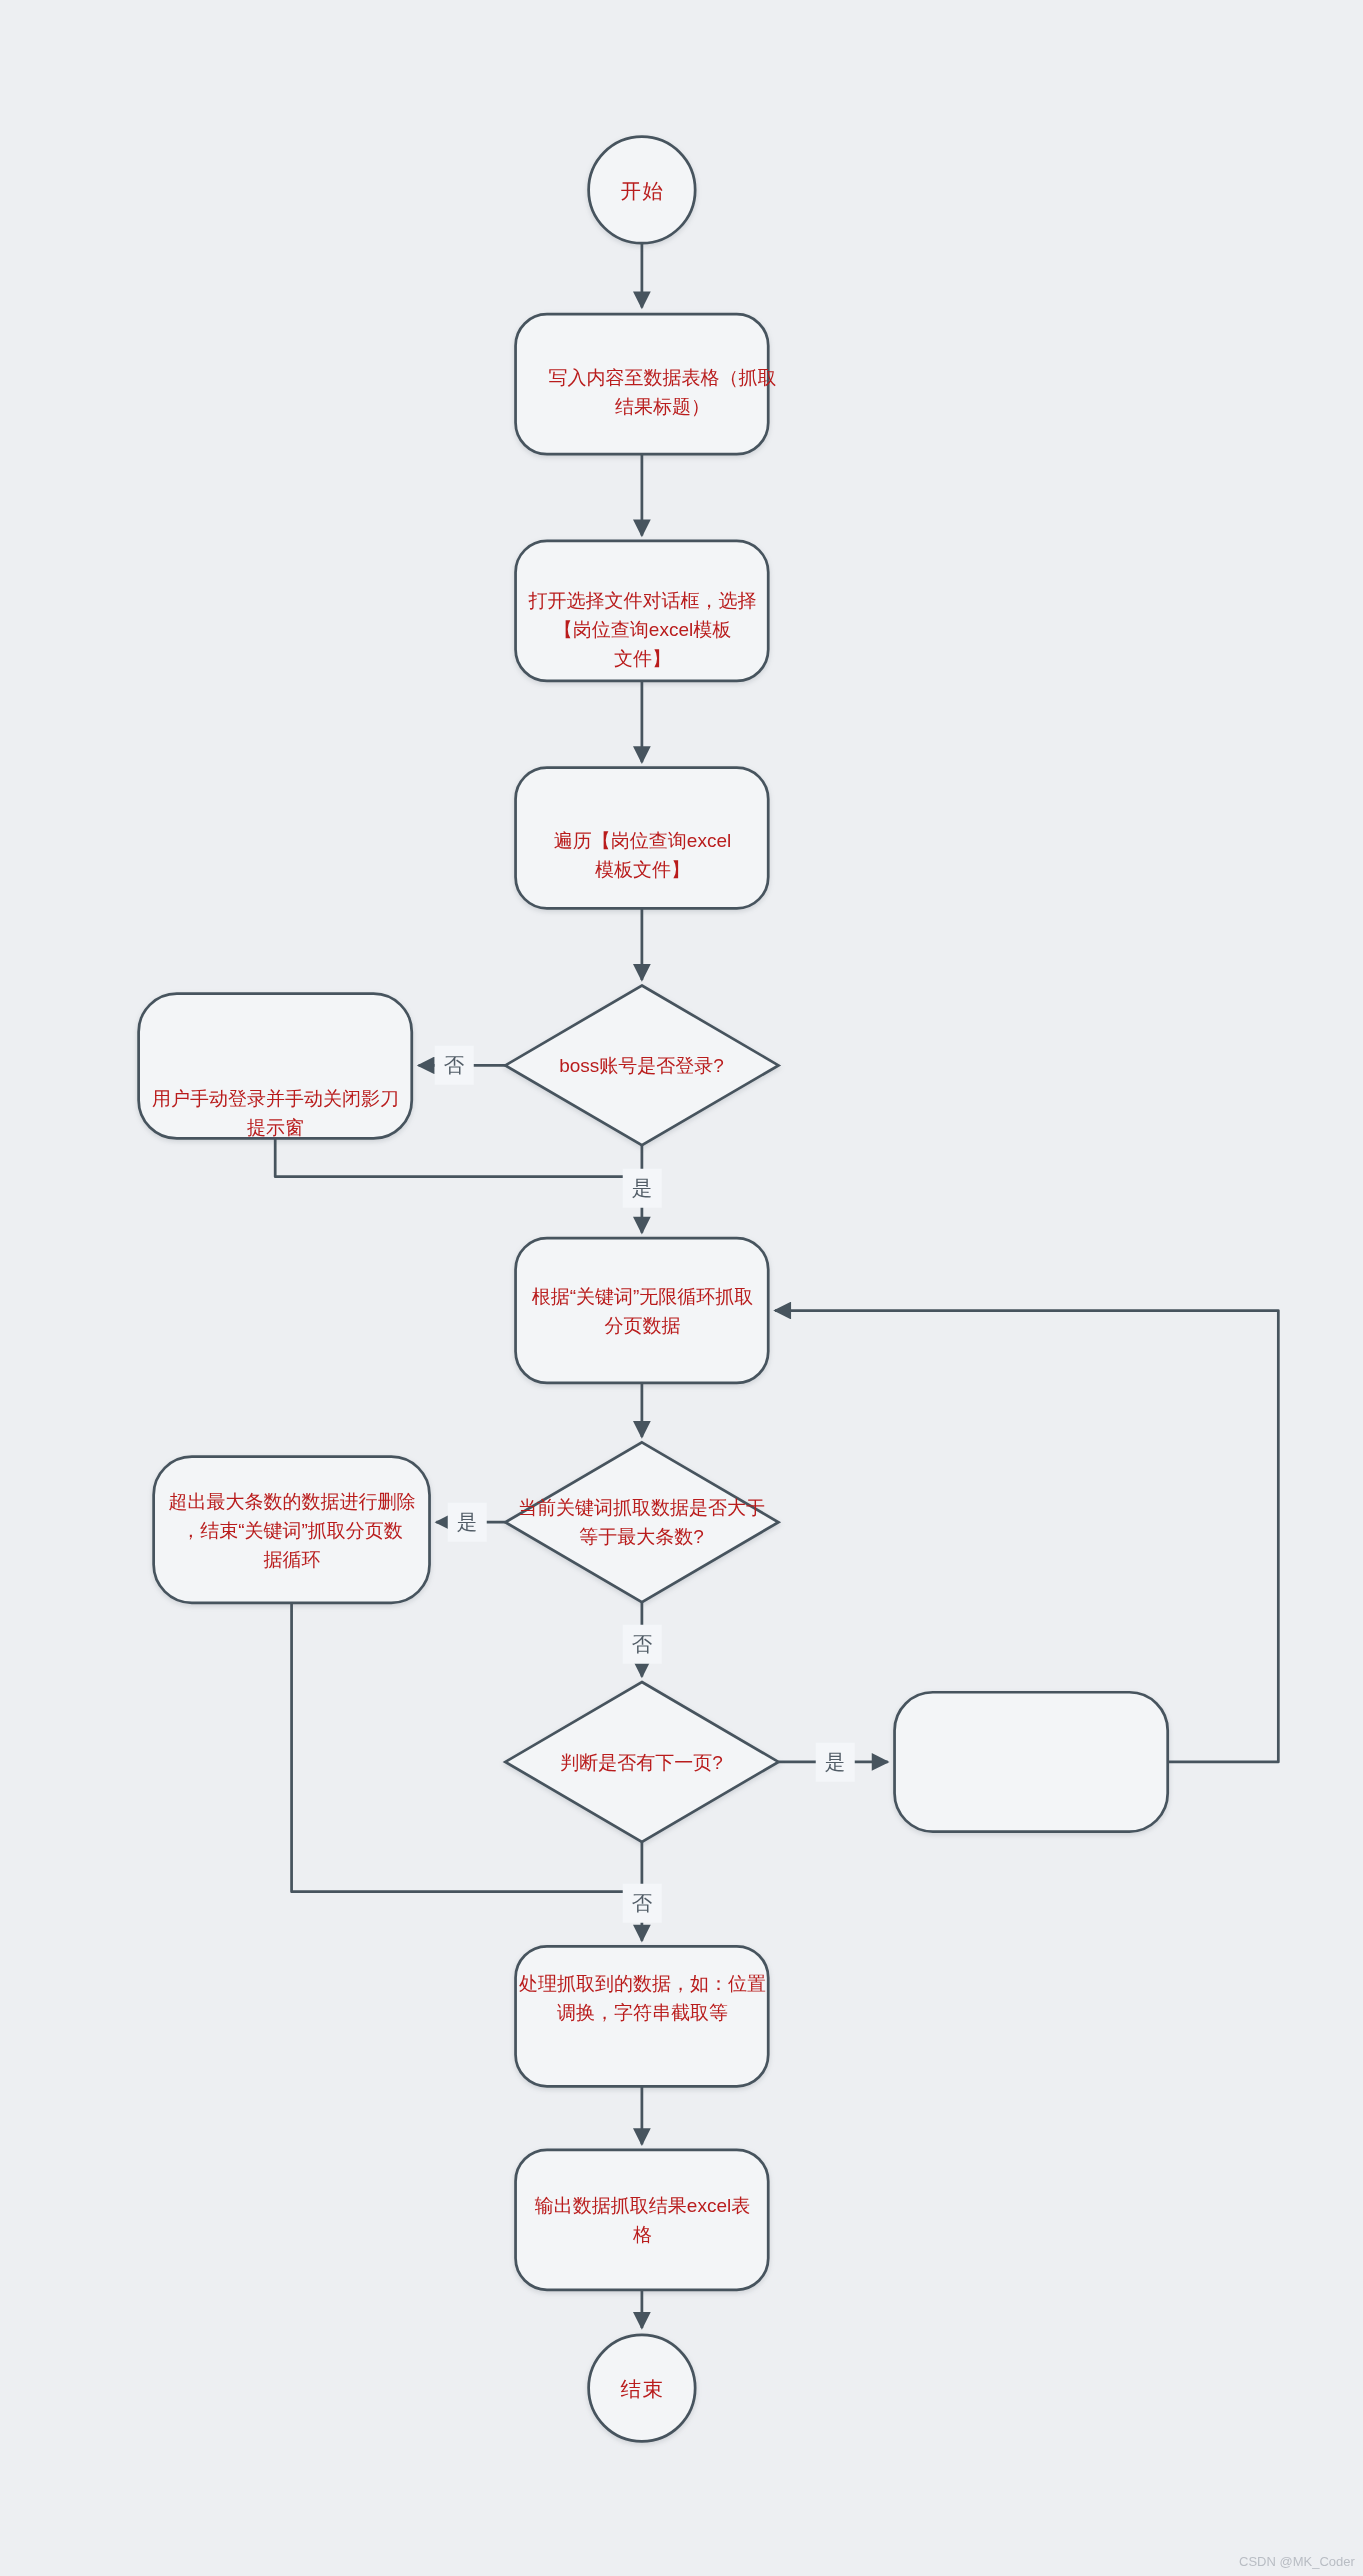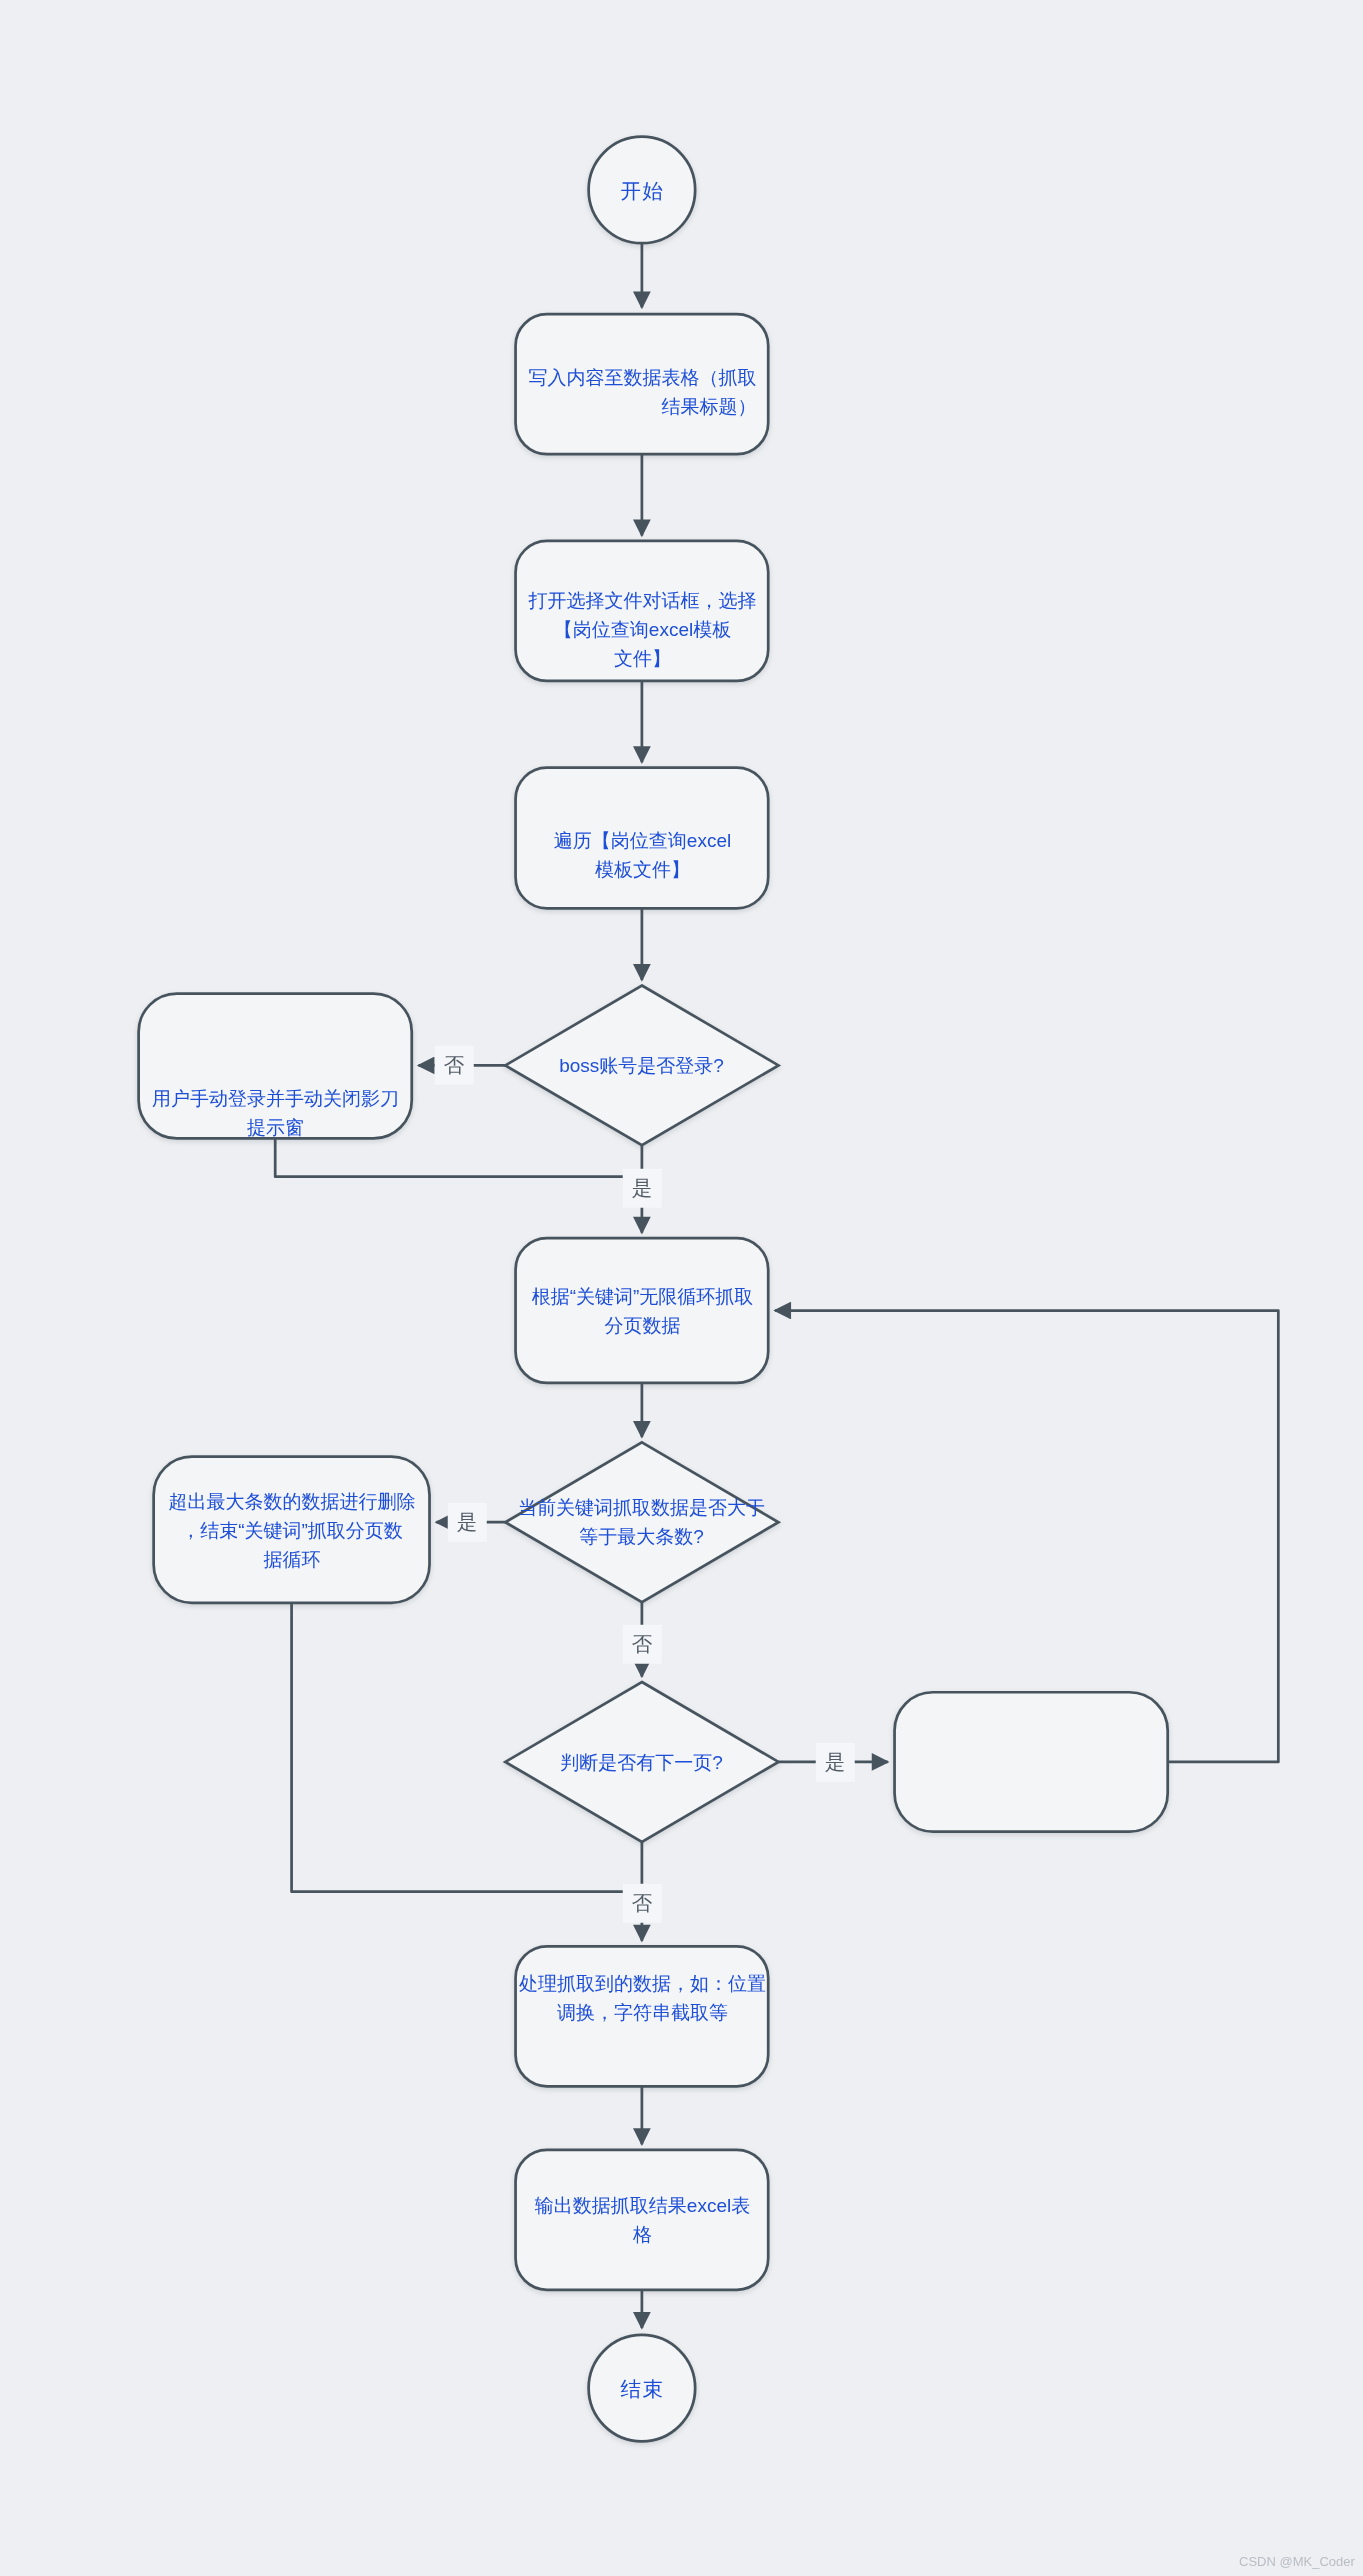--- a/index.html
+++ b/index.html
@@ -15,21 +15,21 @@
   .shapes { filter: drop-shadow(0 3px 4px rgba(71,84,94,0.18)); }
   .node-text {
     position: absolute;
     display: flex;
     align-items: center;
     justify-content: center;
     text-align: center;
     white-space: pre-line;
     font-size: 19px;
     line-height: 29px;
-    color: #1d4ed8;
+    color: #b91c1c;
     pointer-events: none;
   }
   .terminal-text { font-size: 20.5px; letter-spacing: 1.4px; }
   .edge-label {
     position: absolute;
     transform: translate(-50%, -50%);
     background: #f4f6f9;
     padding: 9px 9px;
     font-size: 20.5px;
     line-height: 1;
@@ -87,21 +87,21 @@
       <polygon points="940,2463 1140,2580 940,2697 740,2580"></polygon>
       <rect x="1310" y="2478" width="400" height="204" rx="56"></rect>
       <rect x="755" y="2850" width="370" height="205" rx="46"></rect>
       <rect x="755" y="3148" width="370" height="205" rx="46"></rect>
       <circle cx="940" cy="3497" r="78"></circle>
     </g>
   </svg>
 
   <div class="node-text terminal-text" style="left:589px; top:137px; width:107px; height:107px;">开始</div>
 
-  <div class="node-text" style="left:516px; top:314px; width:253px; height:156px;text-align:right;">写入内容至数据表格（抓取
+  <div class="node-text" style="left:536px; top:314px; width:253px; height:156px;">写入内容至数据表格（抓取
 结果标题）</div>
 
   <div class="node-text" style="left:516px; top:541px; width:253px; height:176px;">打开选择文件对话框，选择
 【岗位查询excel模板
 文件】</div>
 
   <div class="node-text" style="left:516px; top:784px; width:253px; height:141px;">遍历【岗位查询excel
 模板文件】</div>
 
   <div class="node-text" style="left:505px; top:985px; width:273px; height:160px;">boss账号是否登录?</div>

